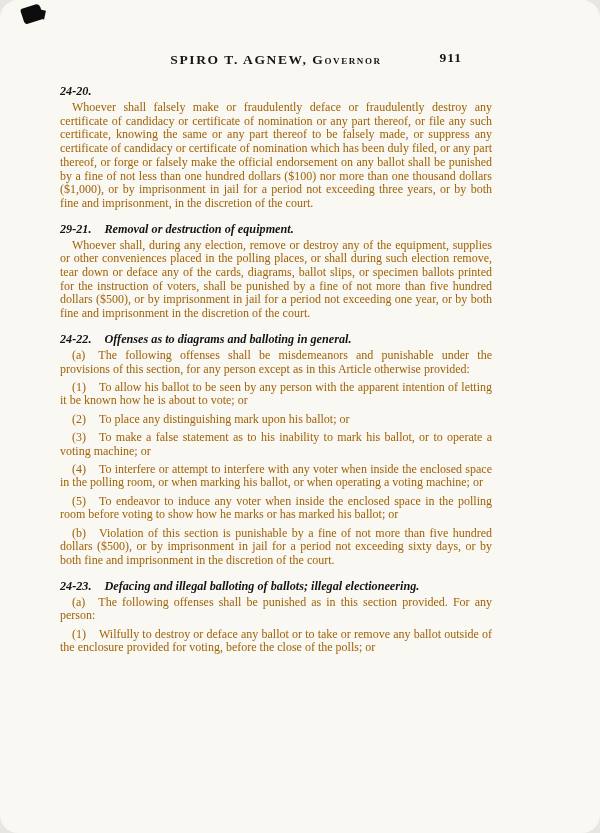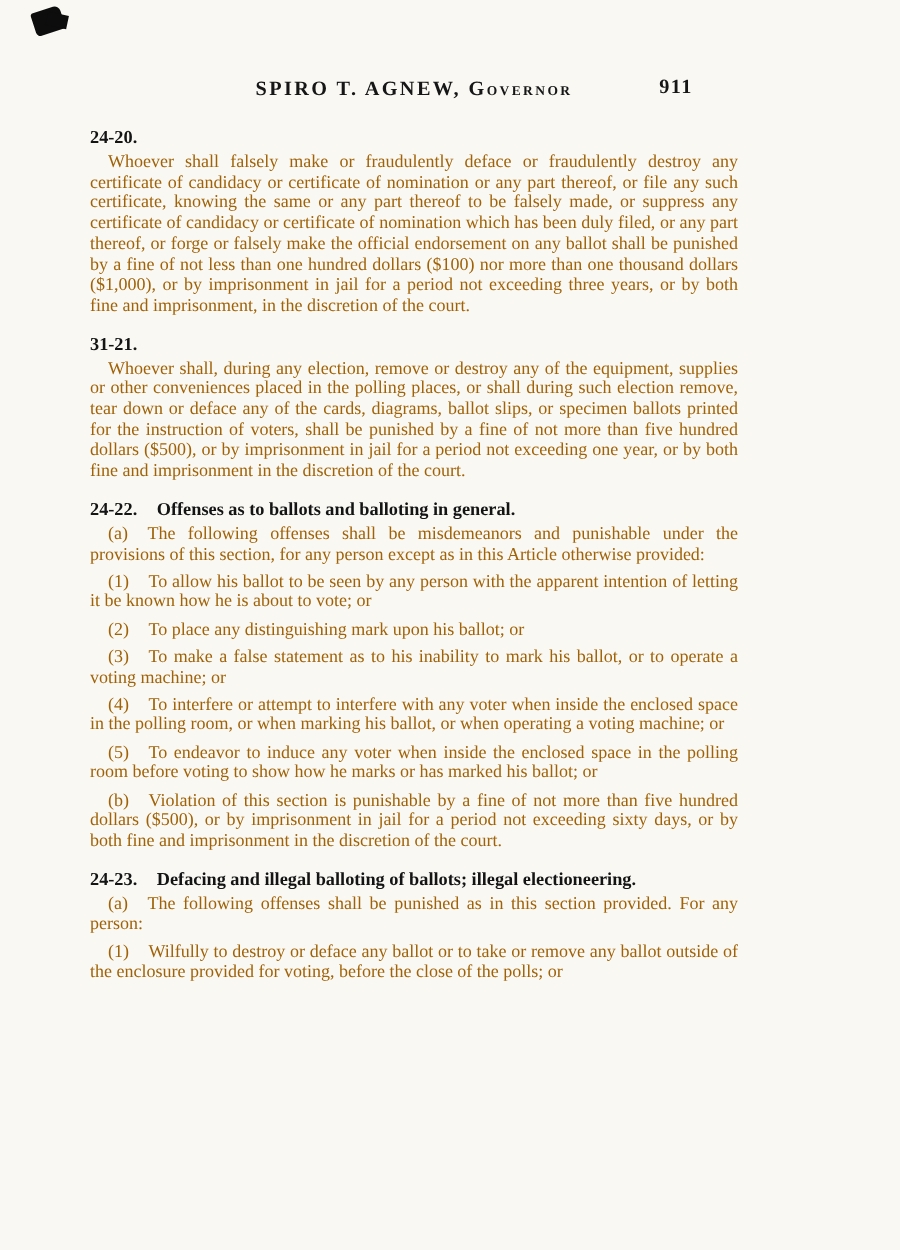--- a/index.html
+++ b/index.html
@@ -8,20 +8,21 @@
     background: #e8e6e1;
     font-family: "Liberation Serif", serif;
   }
   .page {
     position: relative;
     width: 600px;
     height: 833px;
     background: #f9f8f3;
     color: #1b1b1b;
     overflow: hidden;
+    border-radius: 18px;
   }
   .corner-mark {
     position: absolute;
     top: 6px;
     left: 22px;
     width: 20px;
     height: 16px;
     background: #0d0d0d;
     transform: rotate(-18deg);
     border-radius: 2px 4px 2px 3px;
@@ -66,20 +67,21 @@
     margin-left: 44px;
   }
   .law-section { margin-bottom: 11px; }
   .section-heading {
     display: flex;
     margin: 0 0 3px 0;
     font-size: 12.2px;
     font-weight: bold;
     line-height: 14px;
     color: #141414;
+    font-style: italic;
   }
   .section-number {
     flex: 0 0 auto;
     margin-right: 13px;
   }
   .section-title { flex: 1 1 auto; }
   .body-para {
     margin: 0 0 4.5px 0;
     font-size: 12px;
     line-height: 13.7px;
@@ -101,28 +103,29 @@
     </div>
     <div id="sections">
         <section class="law-section">
           <h2 class="section-heading">
             <span class="section-number">24-20.</span>
           </h2>
           <p class="body-para">Whoever shall falsely make or fraudulently deface or fraudulently destroy any certificate of candidacy or certificate of nomination or any part thereof, or file any such certificate, knowing the same or any part thereof to be falsely made, or suppress any certificate of candidacy or certificate of nomination which has been duly filed, or any part thereof, or forge or falsely make the official endorsement on any ballot shall be punished by a fine of not less than one hundred dollars ($100) nor more than one thousand dollars ($1,000), or by imprisonment in jail for a period not exceeding three years, or by both fine and imprisonment, in the discretion of the court.</p>
         </section>
         <section class="law-section">
           <h2 class="section-heading">
-            <span class="section-number">31-21.</span>
+            <span class="section-number">29-21.</span>
+            <span class="section-title">Removal or destruction of equipment.</span>
           </h2>
           <p class="body-para">Whoever shall, during any election, remove or destroy any of the equipment, supplies or other conveniences placed in the polling places, or shall during such election remove, tear down or deface any of the cards, diagrams, ballot slips, or specimen ballots printed for the instruction of voters, shall be punished by a fine of not more than five hundred dollars ($500), or by imprisonment in jail for a period not exceeding one year, or by both fine and imprisonment in the discretion of the court.</p>
         </section>
         <section class="law-section">
           <h2 class="section-heading">
             <span class="section-number">24-22.</span>
-            <span class="section-title">Offenses as to ballots and balloting in general.</span>
+            <span class="section-title">Offenses as to diagrams and balloting in general.</span>
           </h2>
           <p class="body-para"><span class="para-label">(a)</span>The following offenses shall be misdemeanors and punishable under the provisions of this section, for any person except as in this Article otherwise provided:</p>
           <p class="body-para"><span class="para-label">(1)</span>To allow his ballot to be seen by any person with the apparent intention of letting it be known how he is about to vote; or</p>
           <p class="body-para"><span class="para-label">(2)</span>To place any distinguishing mark upon his ballot; or</p>
           <p class="body-para"><span class="para-label">(3)</span>To make a false statement as to his inability to mark his ballot, or to operate a voting machine; or</p>
           <p class="body-para"><span class="para-label">(4)</span>To interfere or attempt to interfere with any voter when inside the enclosed space in the polling room, or when marking his ballot, or when operating a voting machine; or</p>
           <p class="body-para"><span class="para-label">(5)</span>To endeavor to induce any voter when inside the enclosed space in the polling room before voting to show how he marks or has marked his ballot; or</p>
           <p class="body-para"><span class="para-label">(b)</span>Violation of this section is punishable by a fine of not more than five hundred dollars ($500), or by imprisonment in jail for a period not exceeding sixty days, or by both fine and imprisonment in the discretion of the court.</p>
         </section>
         <section class="law-section">

